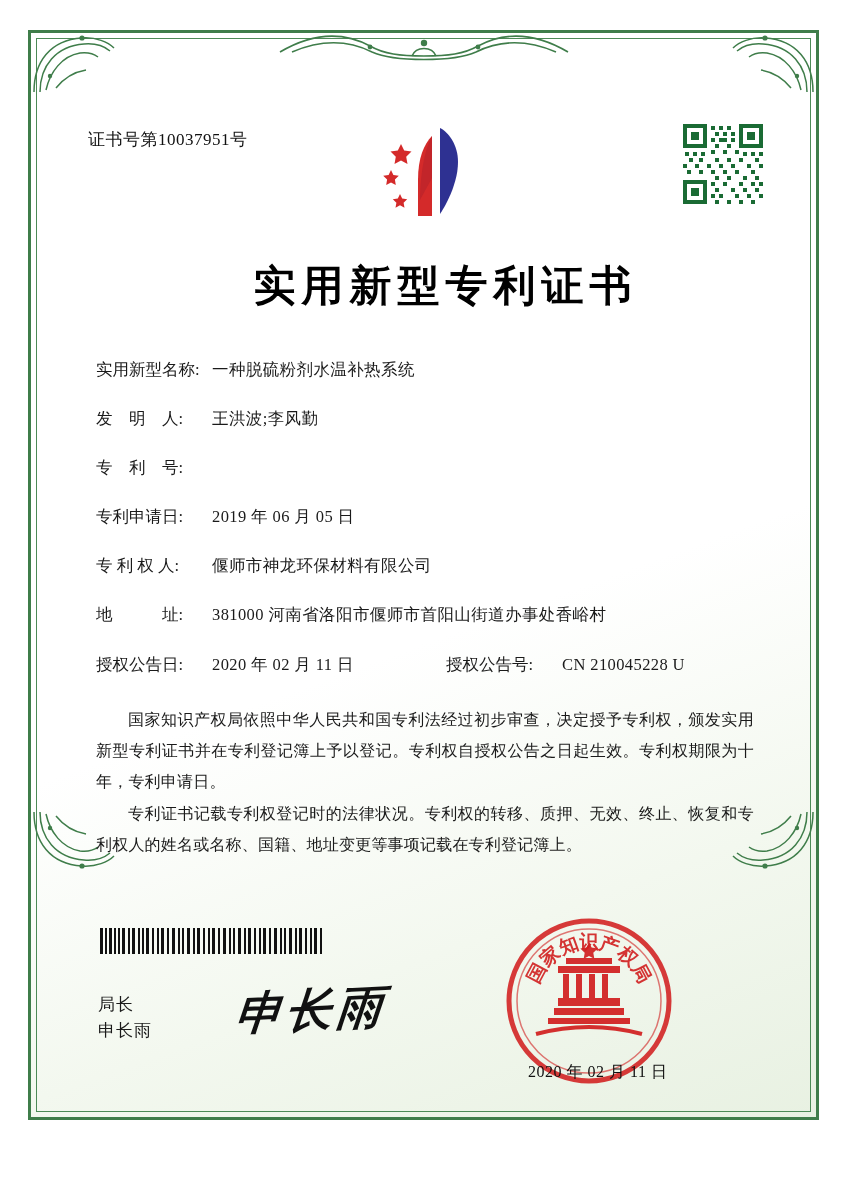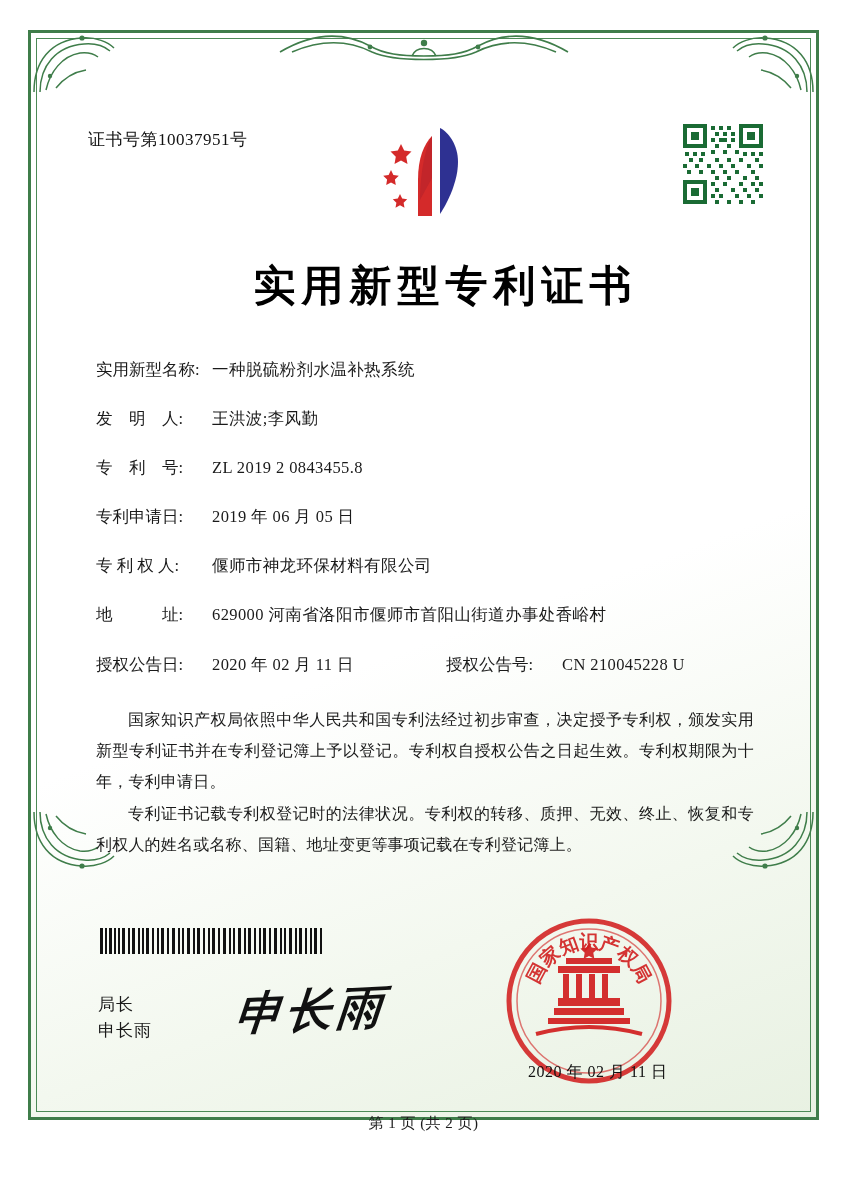--- a/index.html
+++ b/index.html
@@ -396,36 +396,35 @@
       <span class="value">一种脱硫粉剂水温补热系统</span>
     </div>
 
     <div class="field">
       <span class="label">发　明　人:</span>
       <span class="value">王洪波;李风勤</span>
     </div>
 
     <div class="field">
       <span class="label">专　利　号:</span>
-      <span class="value">ZL 2019 2 0843455.8</span>
     </div>
 
     <div class="field">
       <span class="label">专利申请日:</span>
       <span class="value">2019 年 06 月 05 日</span>
     </div>
 
     <div class="field">
       <span class="label">专 利 权 人:</span>
       <span class="value">偃师市神龙环保材料有限公司</span>
     </div>
 
     <div class="field">
       <span class="label">地　　　址:</span>
-      <span class="value">629000 河南省洛阳市偃师市首阳山街道办事处香峪村</span>
+      <span class="value">381000 河南省洛阳市偃师市首阳山街道办事处香峪村</span>
     </div>
 
     <div class="field inline2">
       <span class="label">授权公告日:</span>
       <span class="value grow">2020 年 02 月 11 日</span>
       <span class="label2">授权公告号:</span>
       <span class="value2">CN 210045228 U</span>
     </div>
 
   </div>
@@ -517,15 +516,14 @@
         <rect x="66" y="46" width="46" height="6" fill="#d11f1f"></rect>
         <path d="M89 30 l2.6 5.6 6.1 0.9 -4.4 4.3 1 6 -5.3-2.8 -5.3 2.8 1-6 -4.4-4.3 6.1-0.9 Z" fill="#d11f1f"></path>
         <rect x="48" y="106" width="82" height="6" fill="#d11f1f"></rect>
         <path d="M36 122 q53 -14 106 0" fill="none" stroke="#d11f1f" stroke-width="4"></path>
       </g>
     </svg>
   </div>
 
   <div class="seal-date">2020 年 02 月 11 日</div>
 
-  <div class="page-no">第 1 页 (共 2 页)</div>
 
 </div>
 
 </body></html>

